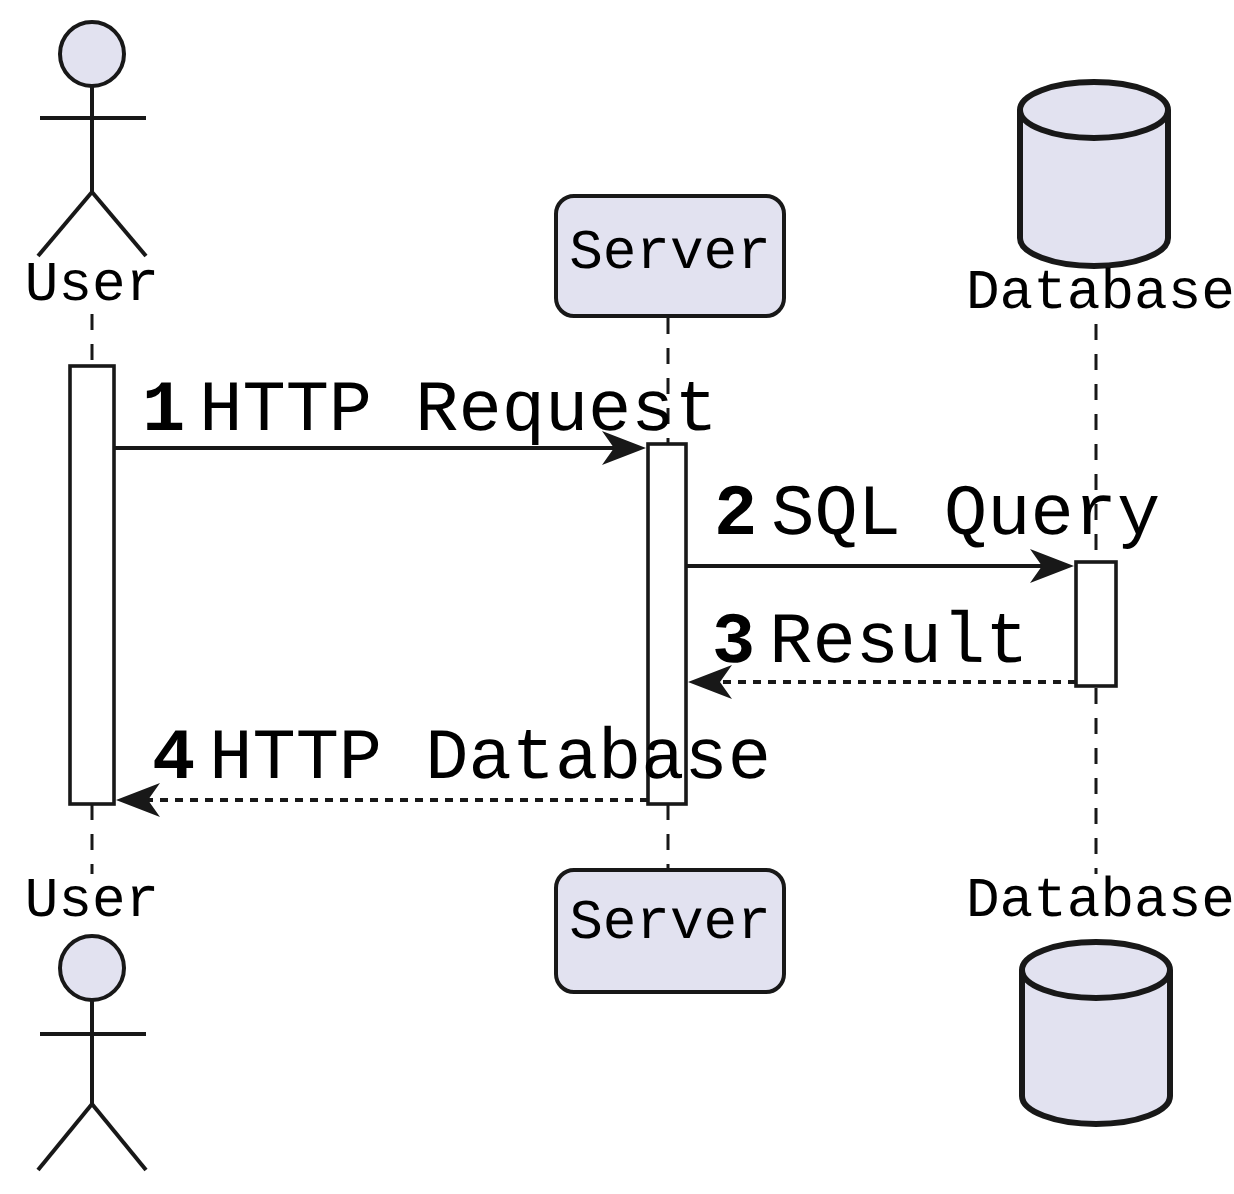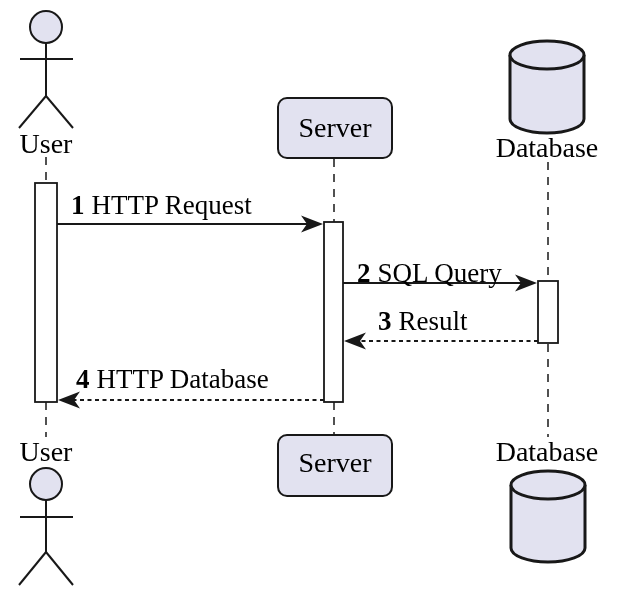--- a/index.html
+++ b/index.html
@@ -7,21 +7,21 @@
     --stroke: #181818;
     --text: #000000;
     --background: #FFFFFF;
   }
   html, body { margin: 0; padding: 0; }
   .canvas {
     position: relative;
     width: 617px;
     height: 597px;
     background: var(--background, #FFFFFF);
-    font-family: Liberation Serif, serif;
+    font-family: Liberation Mono, monospace;
     color: var(--text, #000000);
     overflow: hidden;
   }
   .diagram-svg { position: absolute; left: 0; top: 0; }
 
   
   .node { fill: var(--fill, #E2E2F0); stroke: var(--stroke, #181818); stroke-width: 2; }
   .figure-line { stroke: var(--stroke, #181818); stroke-width: 2; fill: none; }
   .head { fill: var(--fill, #E2E2F0); stroke: var(--stroke, #181818); stroke-width: 2; }
   .db-shape { fill: var(--fill, #E2E2F0); stroke: var(--stroke, #181818); stroke-width: 3; stroke-linejoin: round; }
@@ -34,21 +34,21 @@
   
   .plabel {
     position: absolute;
     text-align: center;
     font-size: 28px;
     line-height: 28px;
     white-space: nowrap;
   }
   .msg {
     position: absolute;
-    font-size: 27px;
+    font-size: 36px;
     line-height: 27px;
     white-space: nowrap;
   }
   .msg .num { font-weight: bold; margin-right: 7px; }
 </style>
 </head>
 <body>
 
 <div class="canvas">
 
@@ -124,23 +124,23 @@
   <div class="plabel" style="left:278px; top:114px; width:114px">Server</div>
   <div class="plabel" style="left:483px; top:134px; width:128px">Database</div>
 
   <div class="plabel" style="left:8px; top:438px; width:76px">User</div>
   <div class="plabel" style="left:278px; top:449px; width:114px">Server</div>
   <div class="plabel" style="left:483px; top:438px; width:128px">Database</div>
 
   <div class="msg" style="left:71px; top:192px">
     <span class="num">1</span><span>HTTP Request</span>
   </div>
-  <div class="msg" style="left:357px; top:260px">
+  <div class="msg" style="left:357px; top:244px">
     <span class="num">2</span><span>SQL Query</span>
   </div>
-  <div class="msg" style="left:378px; top:308px">
+  <div class="msg" style="left:356px; top:308px">
     <span class="num">3</span><span>Result</span>
   </div>
   <div class="msg" style="left:76px; top:366px">
     <span class="num">4</span><span>HTTP Database</span>
   </div>
 
 </div>
 
 </body></html>

